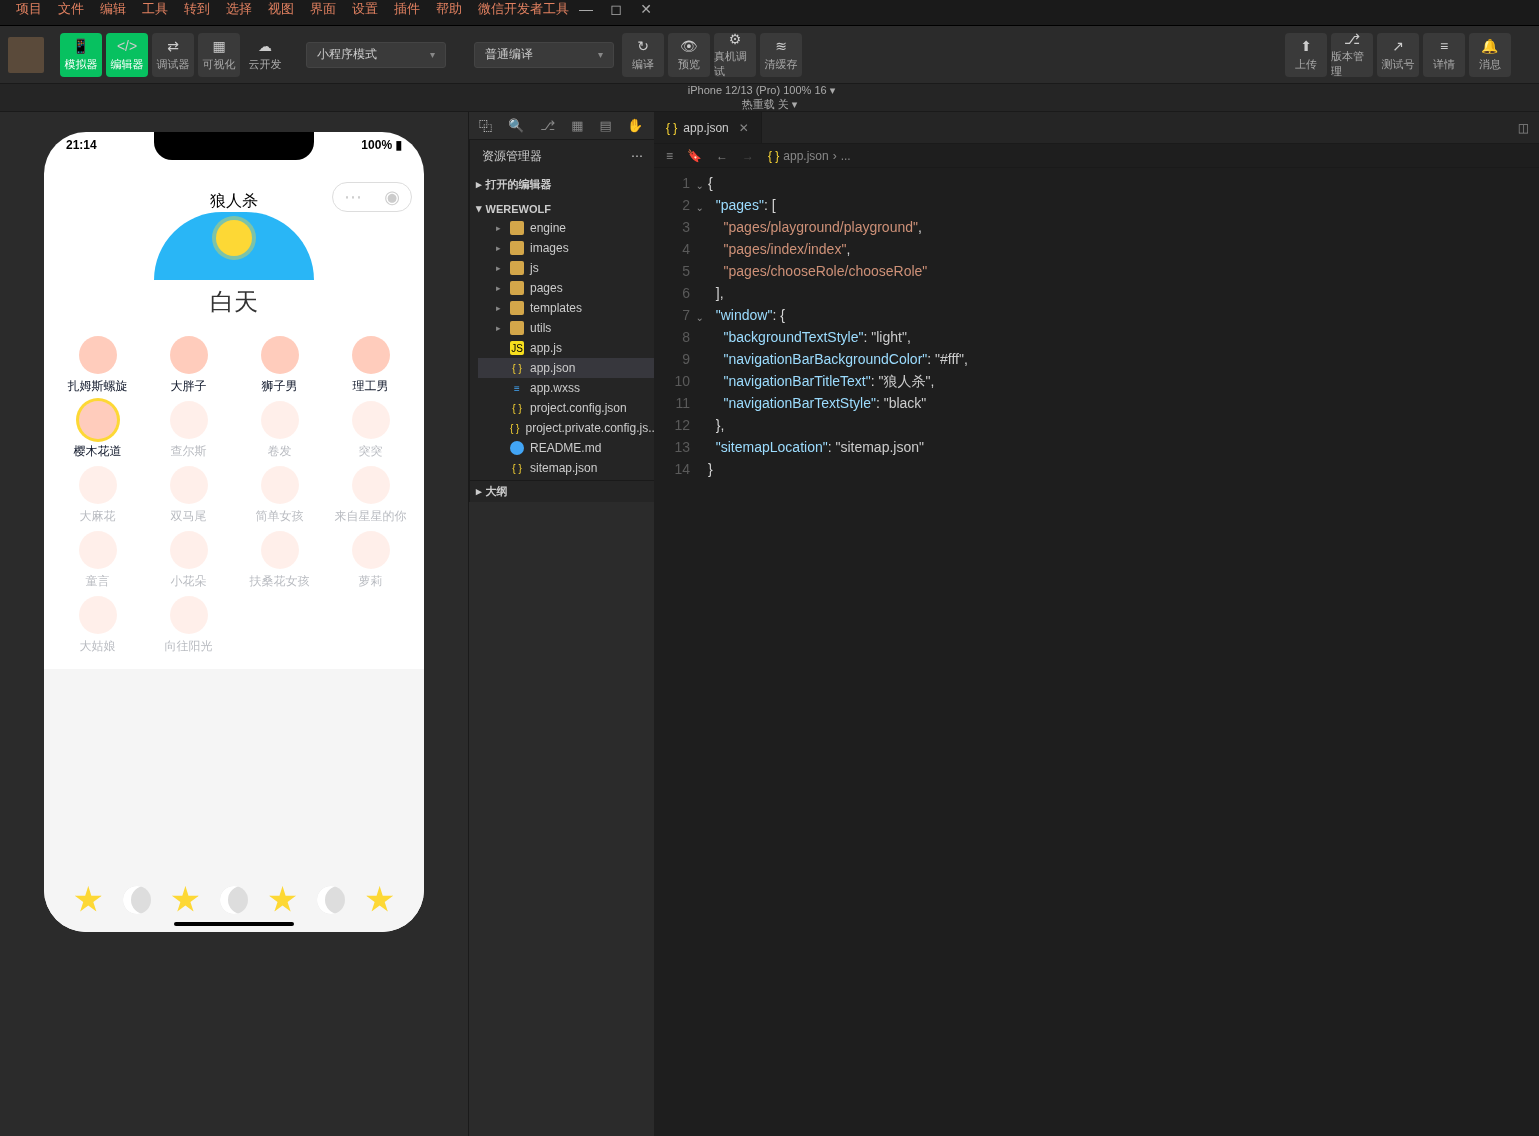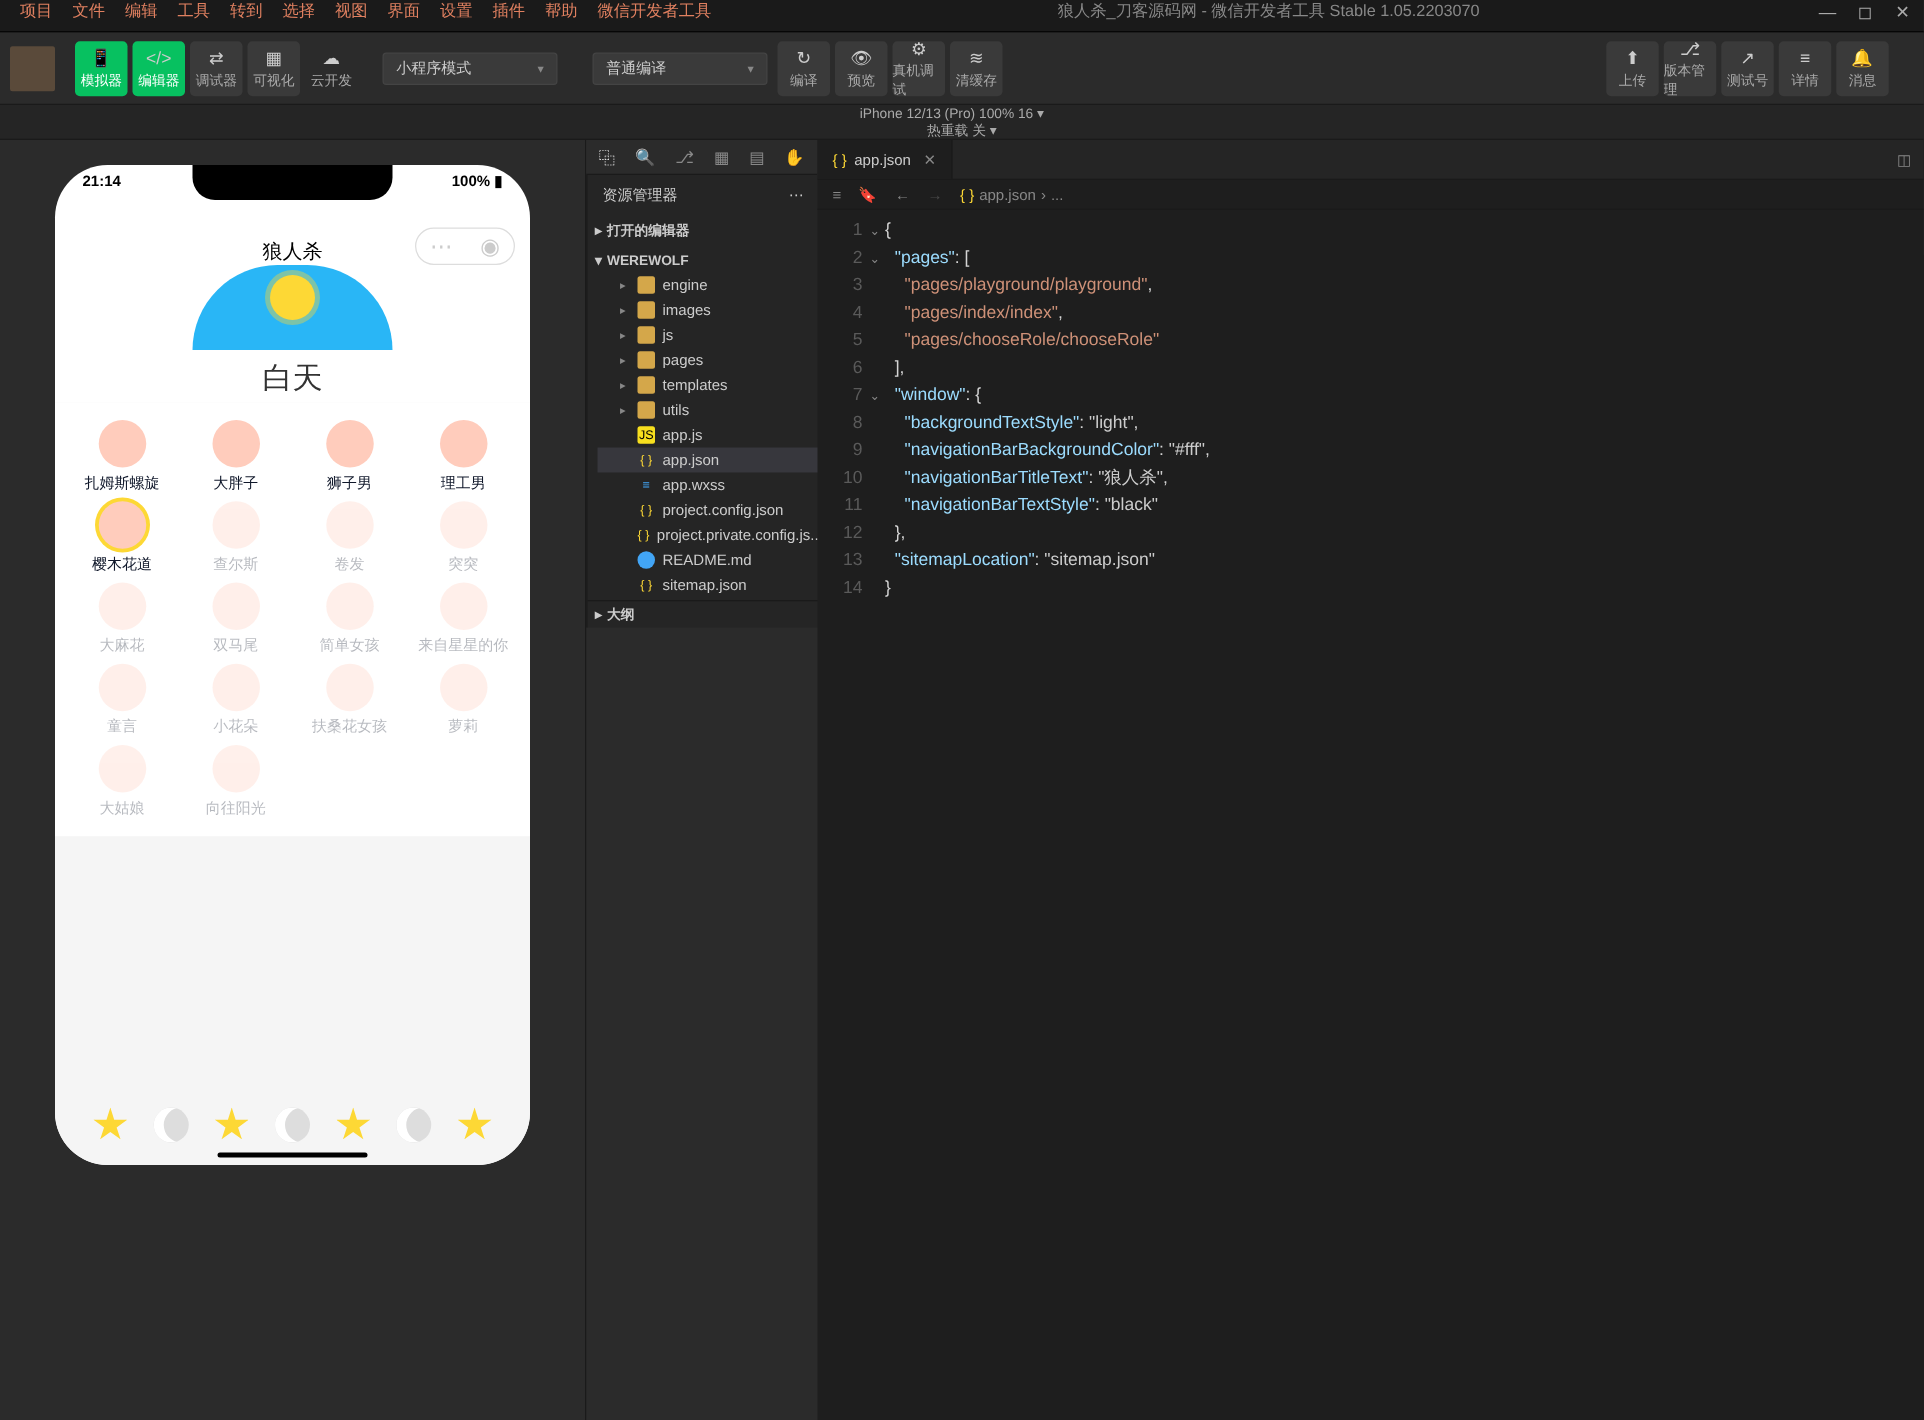--- a/index.html
+++ b/index.html
@@ -117,21 +117,20 @@
   <span class="menu-item">编辑</span>
   <span class="menu-item">工具</span>
   <span class="menu-item">转到</span>
   <span class="menu-item">选择</span>
   <span class="menu-item">视图</span>
   <span class="menu-item">界面</span>
   <span class="menu-item">设置</span>
   <span class="menu-item">插件</span>
   <span class="menu-item">帮助</span>
   <span class="menu-item">微信开发者工具</span>
-  <span class="window-title">狼人杀_刀客源码网 - 微信开发者工具 Stable 1.05.2203070</span>
   <div class="win-controls">
     <span>—</span>
     <span>◻</span>
     <span>✕</span>
   </div>
 </div>
 
 <div class="toolbar">
   <div class="avatar"></div>
   <div class="tool-group">

